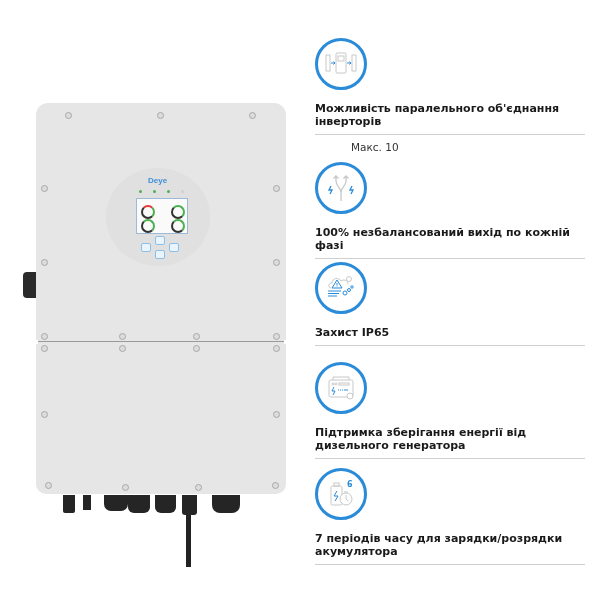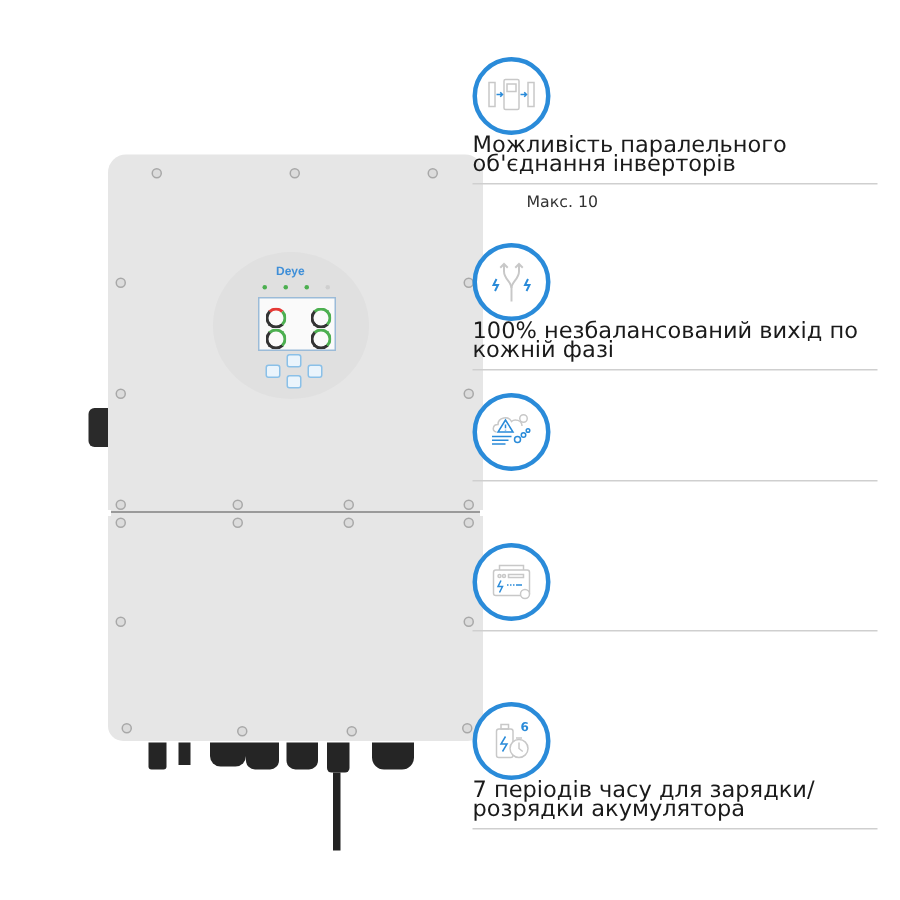--- a/index.html
+++ b/index.html
@@ -1,20 +1,20 @@
 <!DOCTYPE html>
 <html><head>
 <meta charset="utf-8">
 <style>
   html, body { margin:0; padding:0; }
   body { width:600px; height:600px; background:#ffffff; position:relative; overflow:hidden;
          font-family:"DejaVu Sans", "Liberation Sans", sans-serif; color:#1a1a1a; }
 
   
-  .product { position:absolute; left:0; top:0; width:300px; height:444px;margin-left:36px; }
+  .product { position:absolute; left:0; top:0; width:300px; height:444px; }
   .body-upper, .body-lower { position:absolute; left:36px; width:250px; background:#e6e6e6; }
   .body-upper { top:103px; height:237px; border-radius:12px 12px 0 0; }
   .body-lower { top:344px; height:150px; border-radius:0 0 10px 10px; }
   .seam { position:absolute; left:38px; top:340px; width:246px; height:4px;
           background:linear-gradient(#e6e6e6 0,#e6e6e6 1px,#9a9a9a 1px,#9a9a9a 2px,#e6e6e6 2px); }
   .screw { position:absolute; width:5px; height:5px; border:1px solid #a8a8a8; border-radius:50%;
            background:#dcdcdc; }
   .side-handle { position:absolute; left:23px; top:272px; width:13px; height:26px; background:#2a2a2a;
                  border-radius:4px 0 0 4px; }
   .panel-halo { position:absolute; left:106px; top:168px; width:104px; height:98px;
@@ -30,22 +30,22 @@
   .keybtn { position:absolute; width:8px; height:7px; border:1px solid #8ac0e8; border-radius:2px;
             background:#eaf4fc; }
   .connector { position:absolute; background:#252525; }
   .cable { position:absolute; left:186px; top:515px; width:5px; height:52px; background:#222; }
 
   
   .feature { position:absolute; left:315px; width:270px; }
   .icon-circle { width:46px; height:46px; border:3px solid #2a8bd9; border-radius:50%;
                  display:flex; align-items:center; justify-content:center; background:#fff; }
   .icon-circle svg { width:32px; height:32px; }
-  .feature-title { font-family:"DejaVu Sans", sans-serif; font-weight:normal; font-size:15px;
-                   line-height:13px; color:#1a1a1a; }
+  .feature-title { font-family:"DejaVu Sans", sans-serif; font-weight:bold; font-size:11px;
+                   line-height:13px; margin-top:12px; color:#1a1a1a; }
   .divider { height:1px; background:#cfcfcf; margin-top:6px; }
   .feature-sub { font-size:10.5px; color:#333; margin-top:6px;margin-left:36px; }
 </style>
 </head>
 <body>
 
 <div class="product">
   <div class="side-handle"></div>
   <div class="body-upper"></div>
   <div class="seam"></div>
@@ -135,36 +135,38 @@
       <path d="M6 16 C3 16 3 11 7 11 C7 6 14 5 16 9 C18 7 23 8 23 12"></path>
       <circle cx="24" cy="7" r="2.5"></circle>
       <path d="M12 8 L7 16 H17 Z" stroke="#2a8bd9"></path>
       <path d="M12 11 V13.5 M12 14.5 V15" stroke="#2a8bd9"></path>
       <path d="M3 19 H16 M3 21.5 H14 M3 24 H12" stroke="#2a8bd9"></path>
       <circle cx="20" cy="21" r="2" stroke="#2a8bd9"></circle>
       <circle cx="24" cy="18" r="1.5" stroke="#2a8bd9"></circle>
       <circle cx="27" cy="15" r="1.2" stroke="#2a8bd9"></circle>
     </svg>
   </div>
+  <div class="feature-title">Захист IP65</div>
   <div class="divider"></div>
 </div>
 
 <div class="feature" style="top:362px">
   <div class="icon-circle">
     <svg viewBox="0 0 32 32" fill="none" stroke="#c8c8c8" stroke-width="1">
       <rect x="4" y="8" width="24" height="17" rx="1.5"></rect>
       <path d="M8 8 V5 H24 V8"></path>
       <circle cx="8" cy="12" r="1"></circle>
         <circle cx="11" cy="12" r="1"></circle>
       <rect x="14" y="11" width="10" height="2"></rect>
       <path d="M9 15 L7 19 H10 L8 23" stroke="#2a8bd9"></path>
       <path d="M13 18 h1 M15 18 h1 M17 18 h1 M19 18 h4" stroke="#2a8bd9"></path>
       <circle cx="25" cy="24" r="3" fill="#fff"></circle>
     </svg>
   </div>
+  <div class="feature-title">Підтримка зберігання енергії від дизельного генератора</div>
   <div class="divider"></div>
 </div>
 
 <div class="feature" style="top:468px">
   <div class="icon-circle">
     <svg viewBox="0 0 32 32" fill="none" stroke="#c8c8c8" stroke-width="1">
       <rect x="6" y="8" width="11" height="19" rx="1.5"></rect>
       <rect x="9" y="5" width="5" height="3"></rect>
       <path d="M12 13 L9 18 H13 L10 23" stroke="#2a8bd9"></path>
       <circle cx="21" cy="21" r="6" fill="#fff"></circle>

